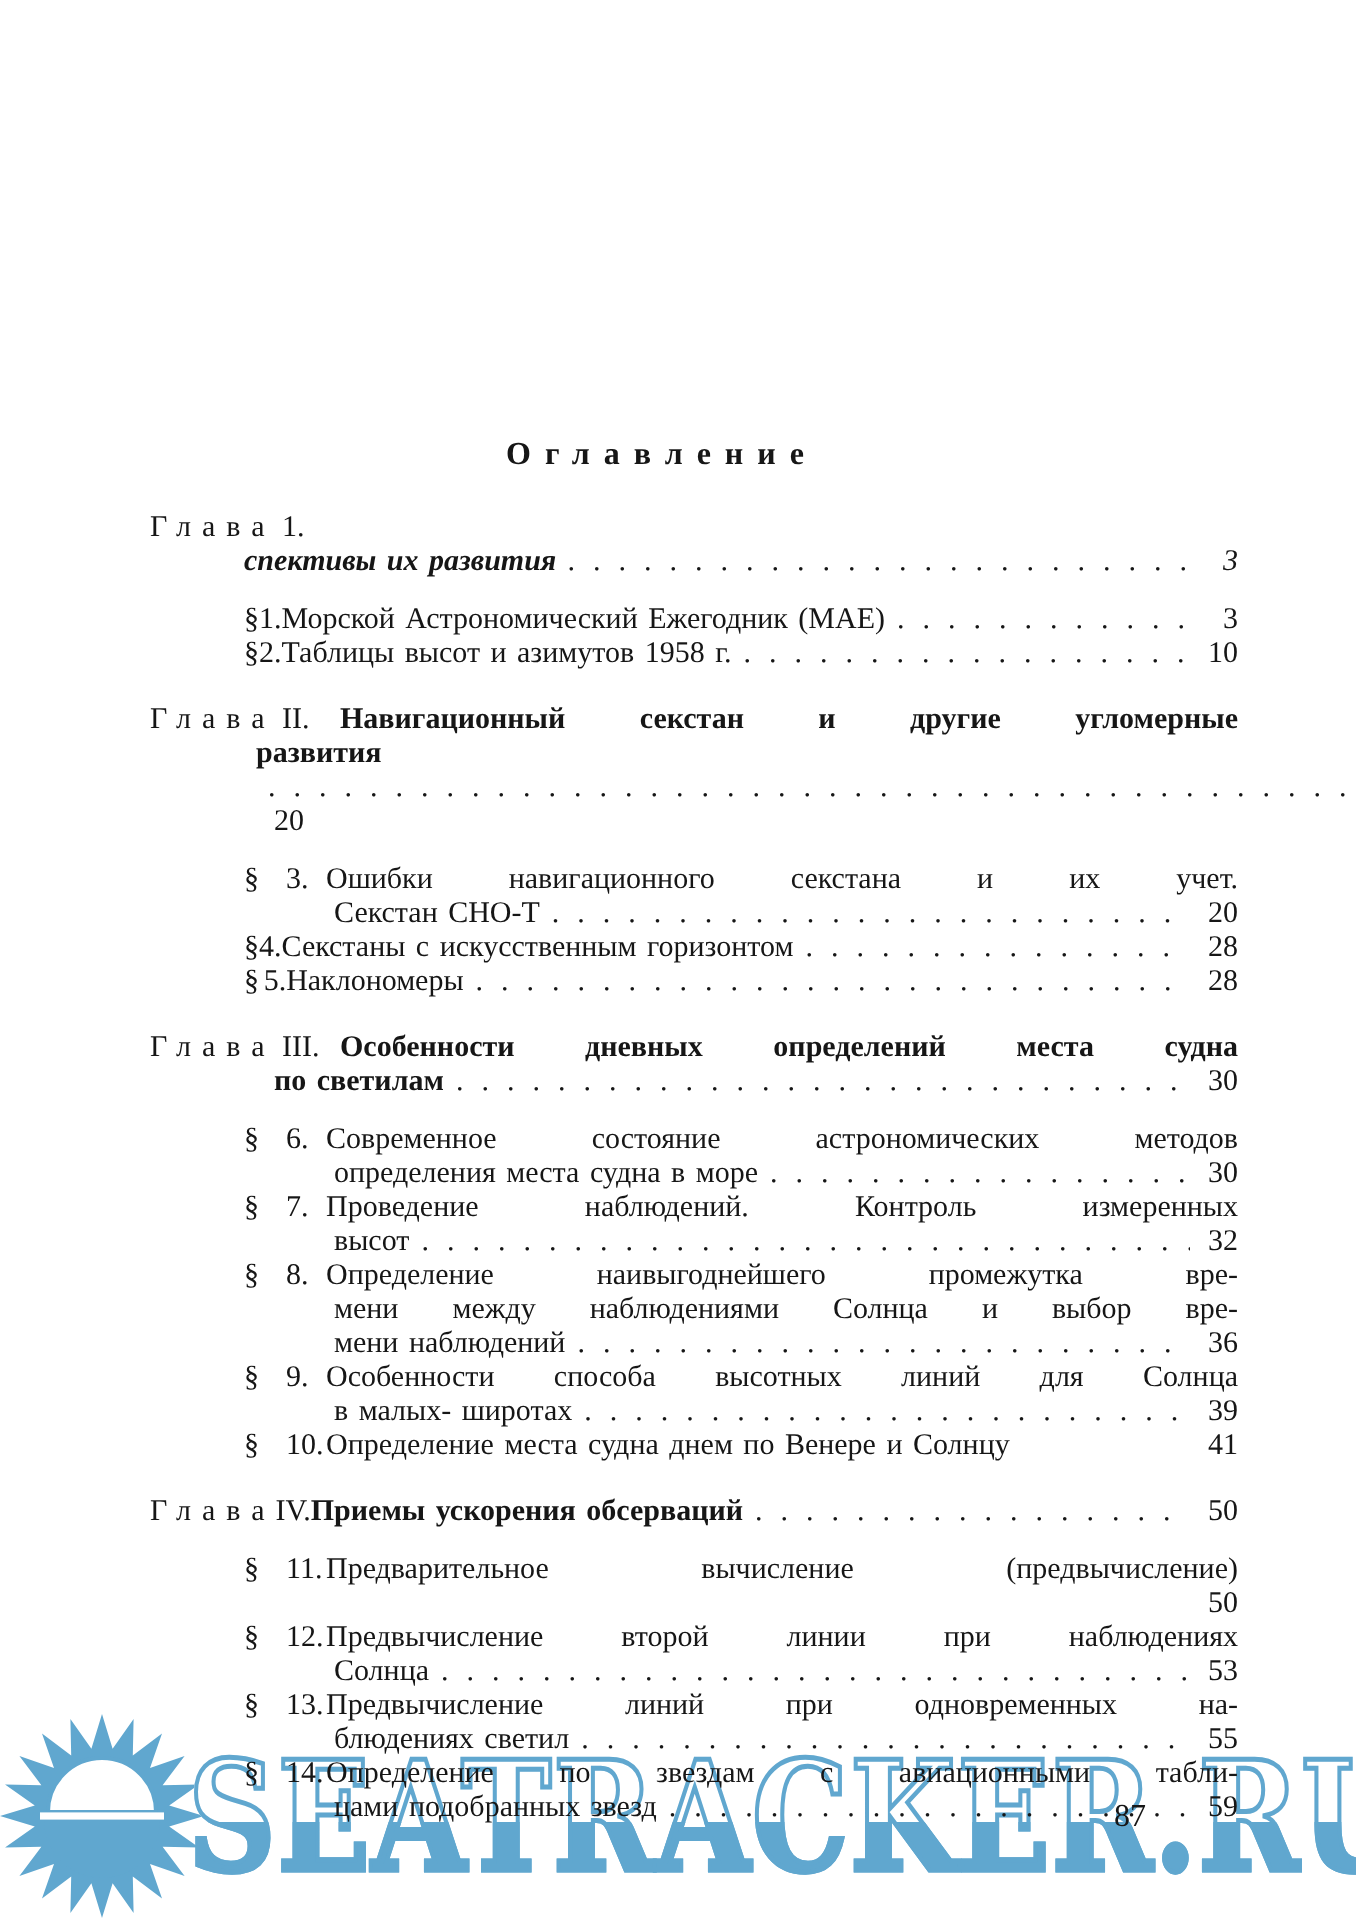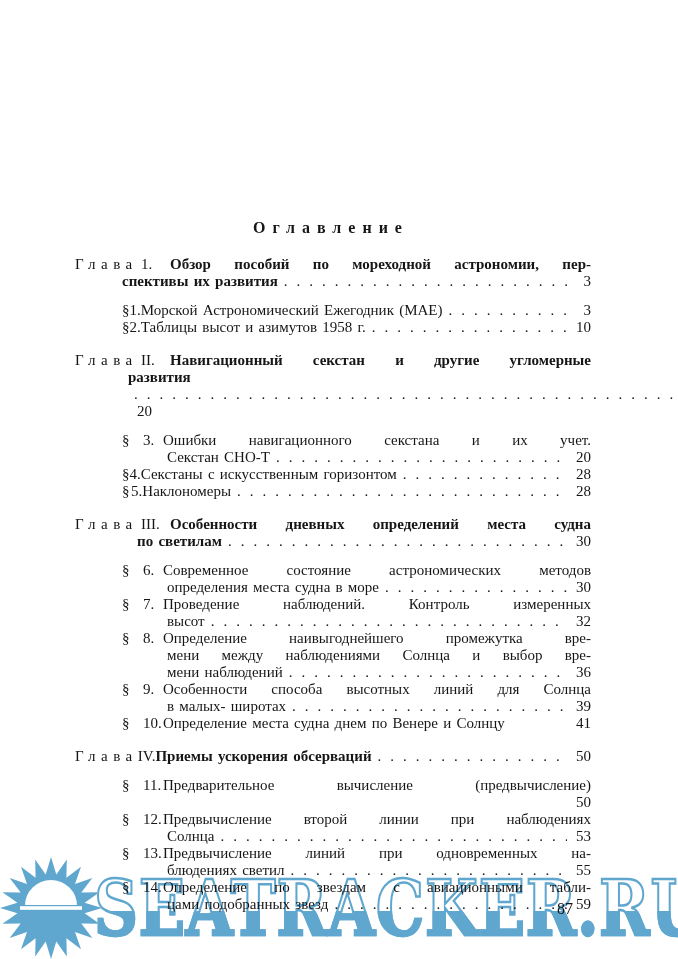--- a/index.html
+++ b/index.html
@@ -9,24 +9,24 @@
     font-family:"Liberation Serif","DejaVu Serif",serif;
   }
   
   .content{position:relative;z-index:2;padding-top:219px;}
   .title{
     font-size:16px;font-weight:700;letter-spacing:7px;text-align:center;
     margin:0 16px 19px 0;
   }
   .row{
     display:flex;align-items:baseline;font-size:15px;line-height:17px;
-    padding-right:87px;word-spacing:1.5px;
+    padding-right:59px;word-spacing:1.5px;
   }
   .i-ch  {padding-left:75px;}
-  .i-chc1{padding-left:122px;}
+  .i-chc1{padding-left:122px;font-style:italic;}
   .i-chc2{padding-left:148px;}
   .i-chc3{padding-left:128px;flex-direction:column;}
   .i-chc4{padding-left:137px;}
   .i-sec {padding-left:122px;}
   .i-secc{padding-left:167px;}
   .sp1{margin-top:12px;}
   .sp2{margin-top:16px;}
   .glava{display:inline-block;width:66px;letter-spacing:5.5px;font-weight:400;}
   .chnum{display:inline-block;width:29px;font-weight:400;}
   .sig  {display:inline-block;width:21px;font-weight:400;}
@@ -68,21 +68,20 @@
     </svg>
     <div class="wm-text">SEATRACKER.RU</div>
   </div>
 
   <div class="content">
     <h1 class="title">Оглавление</h1>
     <div id="toc">
         <div class="row i-ch">
           <span class="glava">Глава</span>
           <span class="chnum">1.</span>
-          <span class="txt bold just">Обзор пособий по мореходной астрономии, пер-</span>
         </div>
         <div class="row i-chc1">
           <span class="txt bold">спективы их развития</span>
           <span class="leader">............................................................</span>
           <span class="pg">3</span>
         </div>
         <div class="row i-sec sp1">
           <span class="sig">§</span>
           <span class="snum">1.</span>
           <span class="txt">Морской Астрономический Ежегодник (МАЕ)</span>

